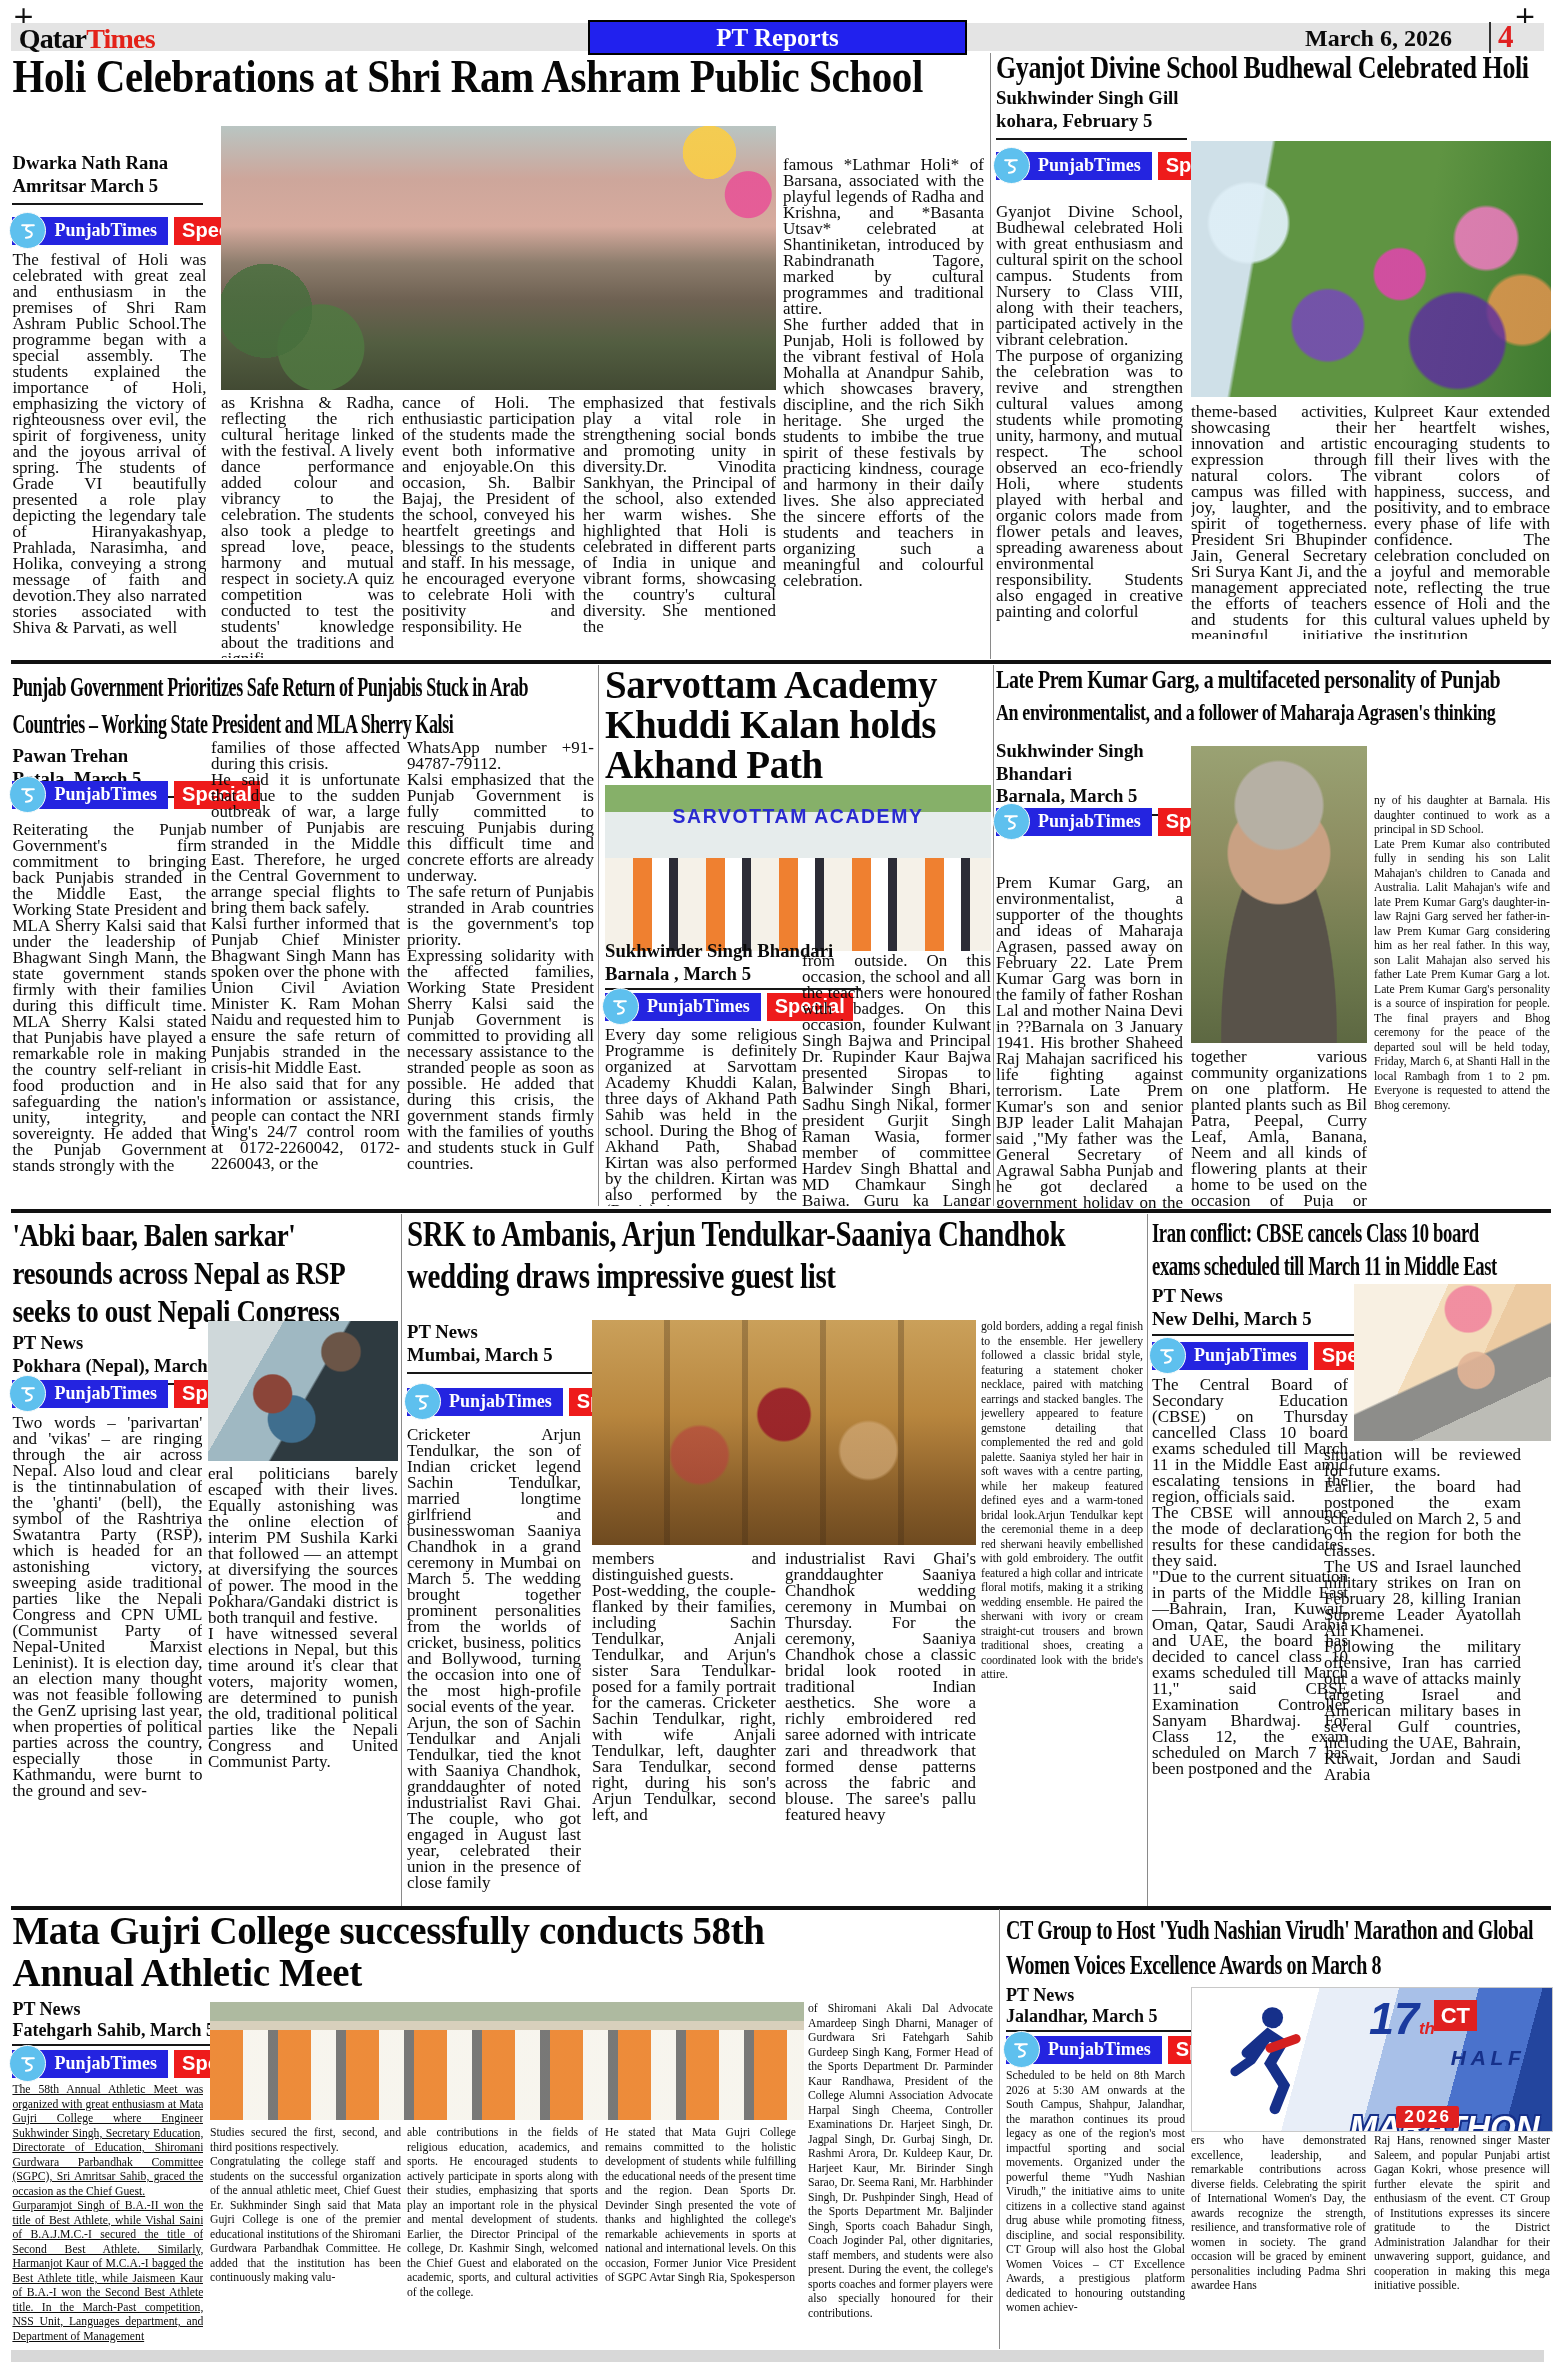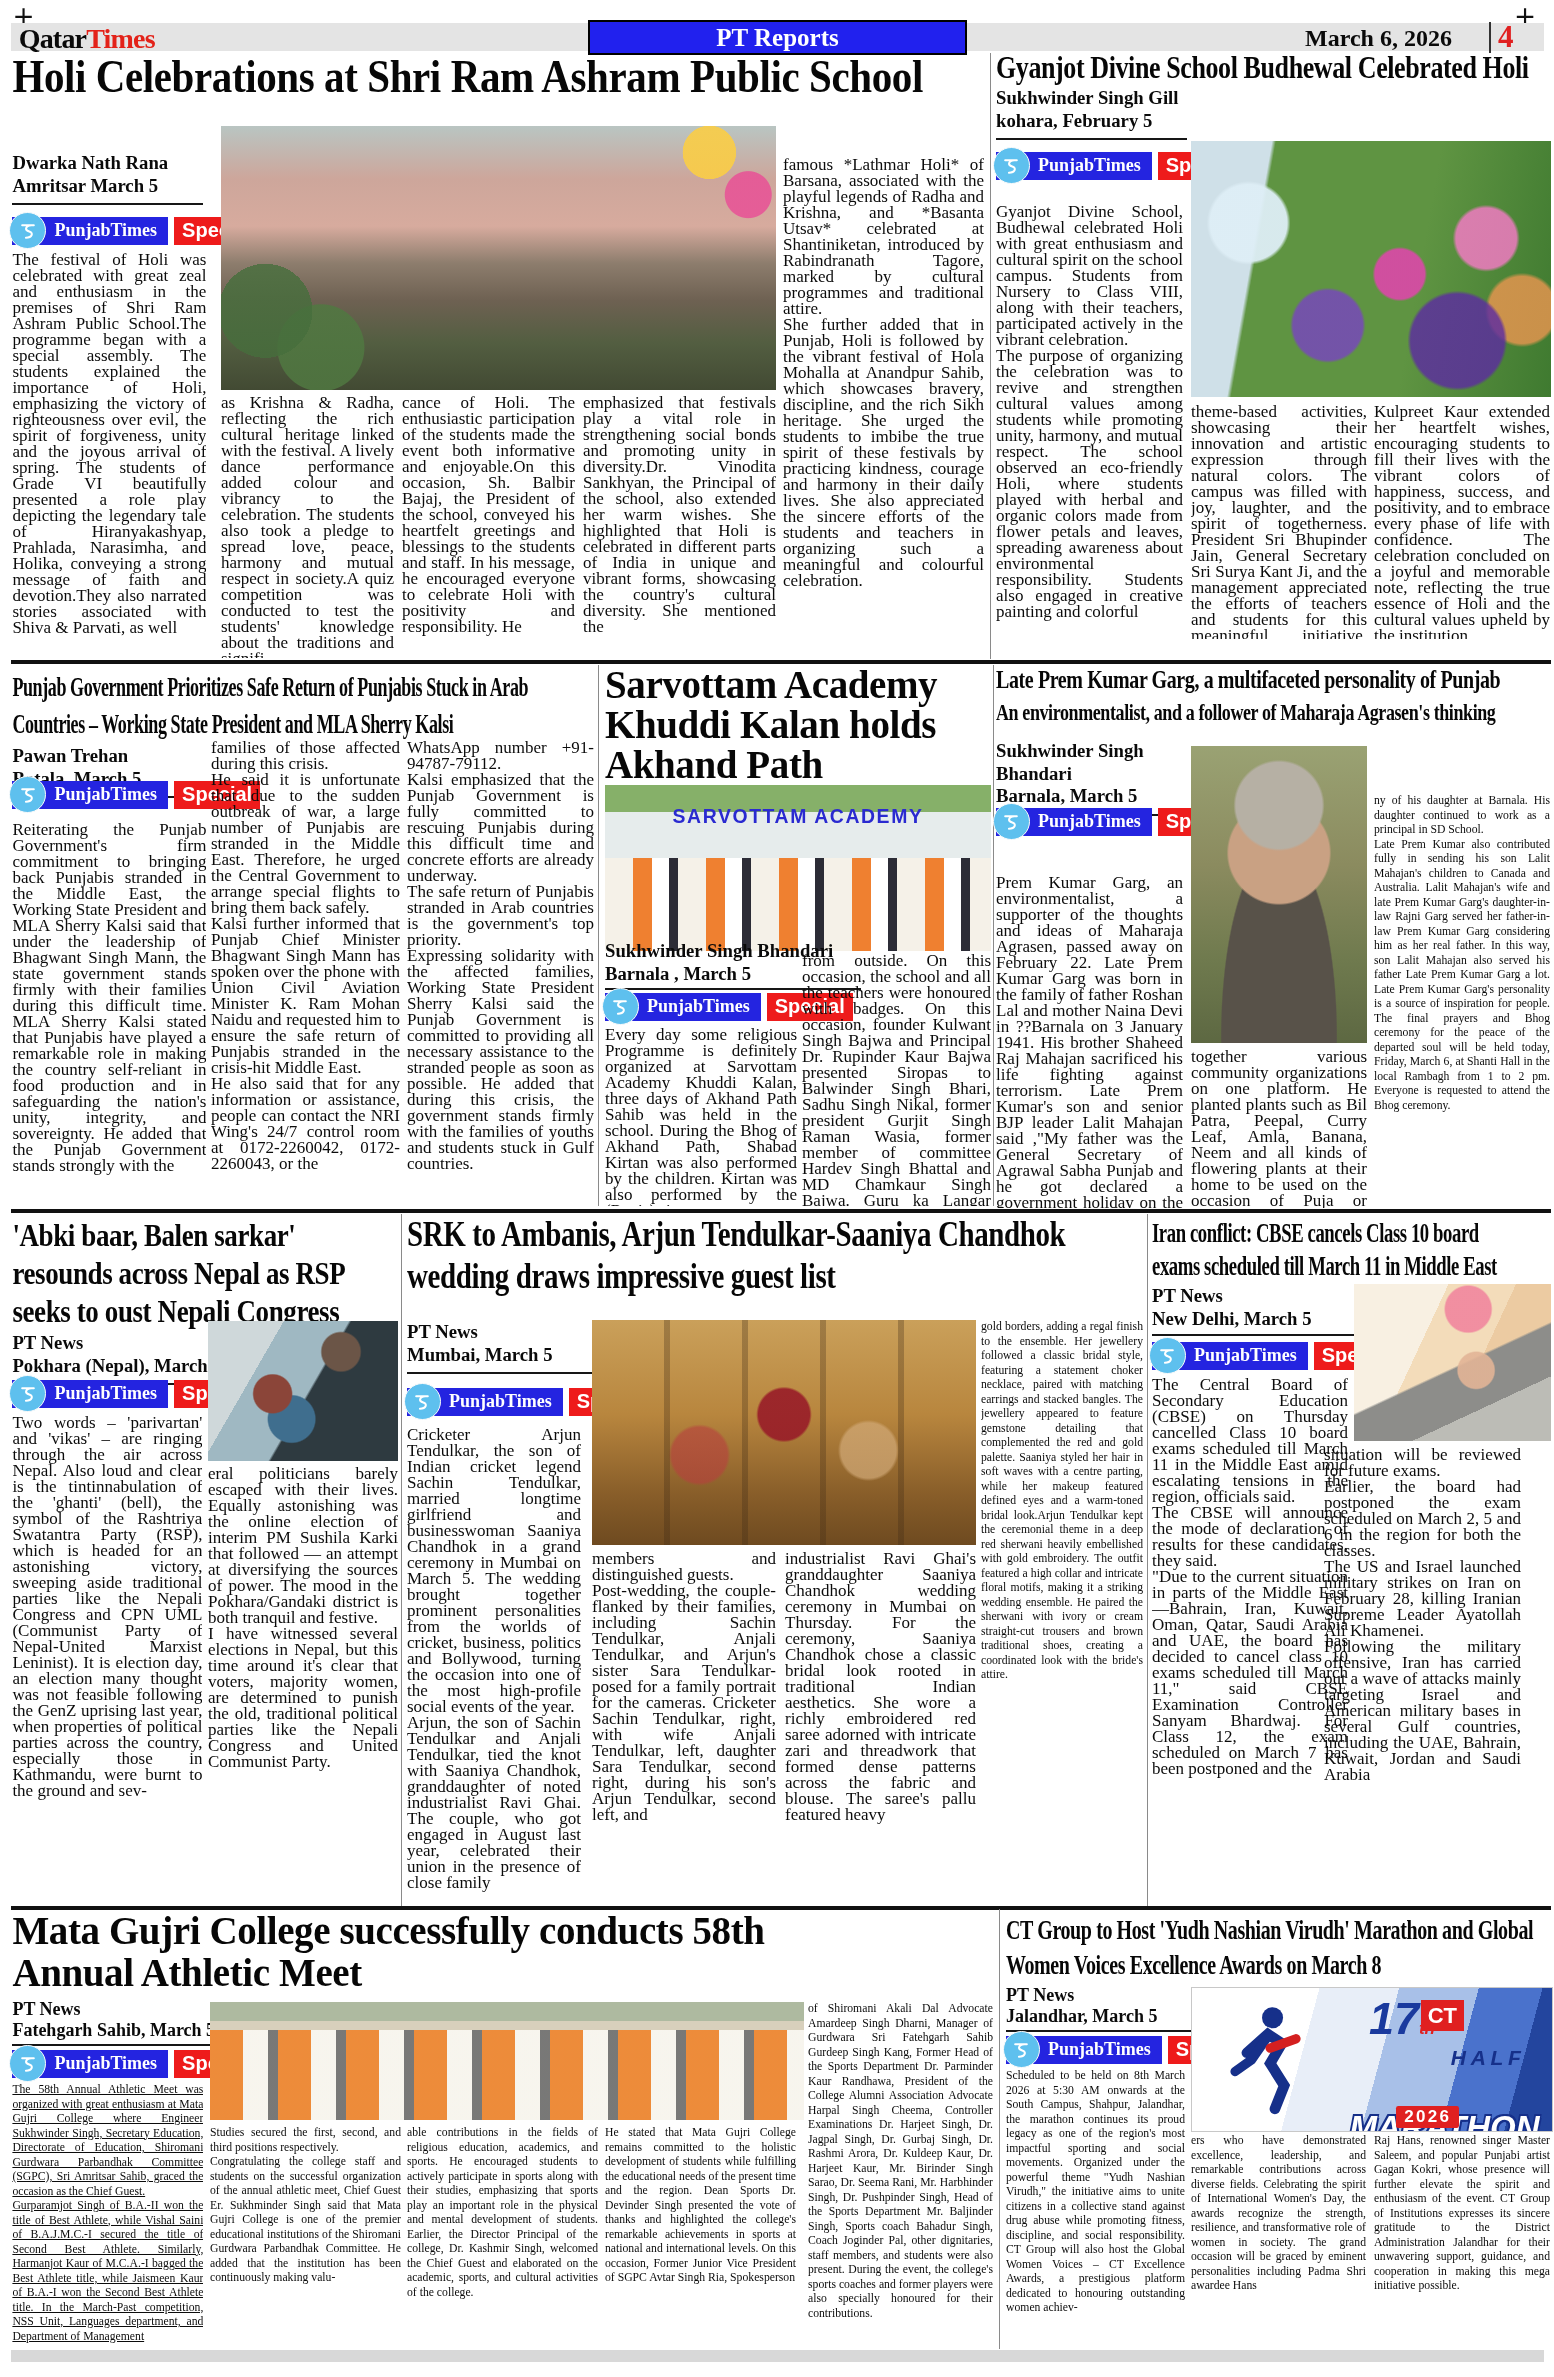--- a/index.html
+++ b/index.html
@@ -74,21 +74,21 @@
     radial-gradient(circle at 62% 55%, rgba(226,180,150,.9) 0 12%, transparent 13%),
     linear-gradient(155deg, rgba(248,240,226,0) 0 52%, #8d8d8a 53% 74%, #bcbcb6 74% 100%),
     linear-gradient(115deg,#f8f0e2 0 35%,#f3dcba 35% 60%,#eccba2 60% 100%);}
   .ph-mata{background:linear-gradient(180deg,#aebaa0 0 16%,#d8d0bc 16% 100%);}
   .mg-crowd{position:absolute;left:0;right:0;bottom:0;height:76%;
     background:repeating-linear-gradient(90deg, rgba(240,130,40,.88) 0 33px, rgba(250,248,242,.92) 33px 58px, rgba(42,48,62,.55) 58px 68px);}
   .ct-poster{position:absolute;border:0.8px solid #c8c8c8;overflow:hidden;background:
     linear-gradient(105deg,#ffffff 0 32%,#e8eef8 32% 52%,#a8c0e8 52% 72%,#4a72cc 72% 88%,#23459e 88% 100%);}
   .ct17{position:absolute;right:117px;top:4.7px;font:italic 900 45px "Liberation Sans",sans-serif;color:#1a3a9e;}
   .ctsup{font:italic 900 17px "Liberation Sans",sans-serif;color:#e02020;}
-  .ct-ct{position:absolute;right:88px;top:12.4px;background:#e02020;color:#fff;
+  .ct-ct{position:absolute;right:75px;top:12.4px;background:#e02020;color:#fff;
     font:900 22px "Liberation Sans",sans-serif;padding:2.3px 7px;}
   .ct-half{position:absolute;right:26.4px;top:58px;font:italic 900 21px "Liberation Sans",sans-serif;
     color:#16308a;letter-spacing:4.7px;}
   .ct-marathon{position:absolute;right:12.4px;top:81px;font:italic 900 33px "Liberation Sans",sans-serif;
     color:#ffffff;text-shadow:0 0 1.6px #16308a,1.6px 1.6px 0 #16308a,-1.6px -1.6px 0 #16308a,1.6px -1.6px 0 #16308a,-1.6px 1.6px 0 #16308a;margin-top:40px;}
   .ct-year{position:absolute;right:93px;top:118px;background:#e02020;color:#fff;
     font:900 17px "Liberation Sans",sans-serif;padding:0.8px 7.8px;border-radius:2.3px;letter-spacing:2.3px;}
 </style>
 </head>
 <body>

